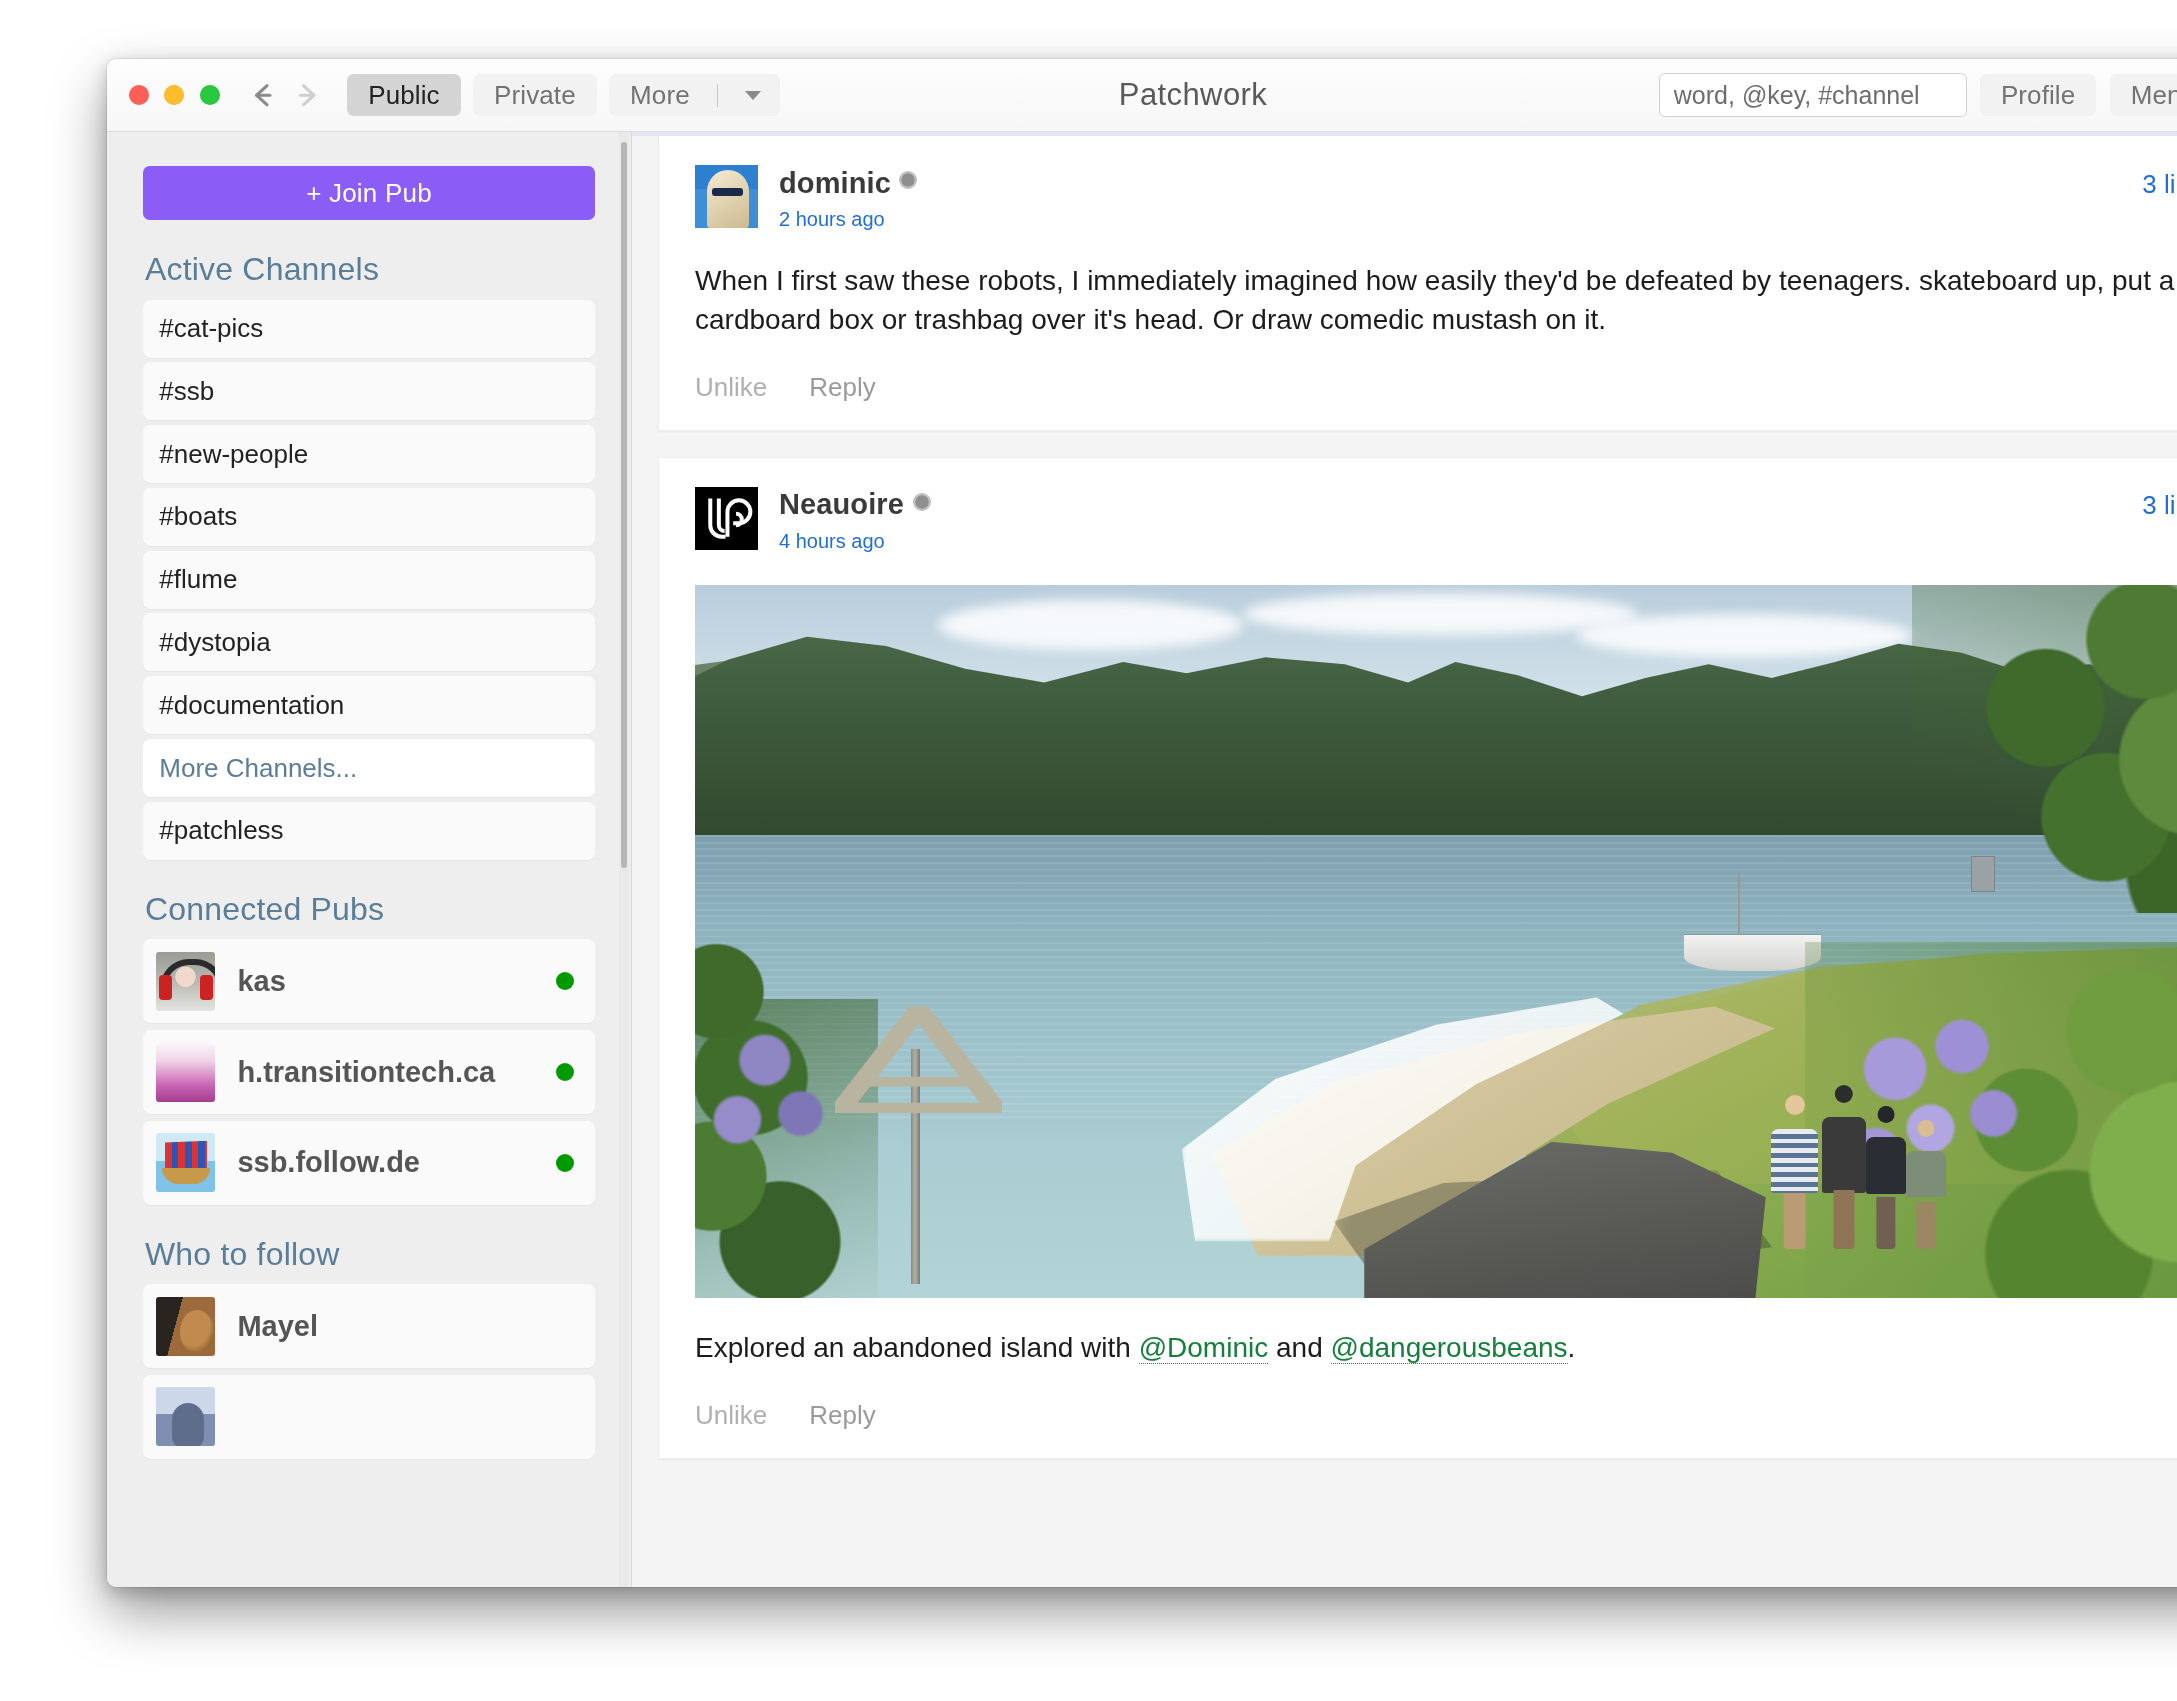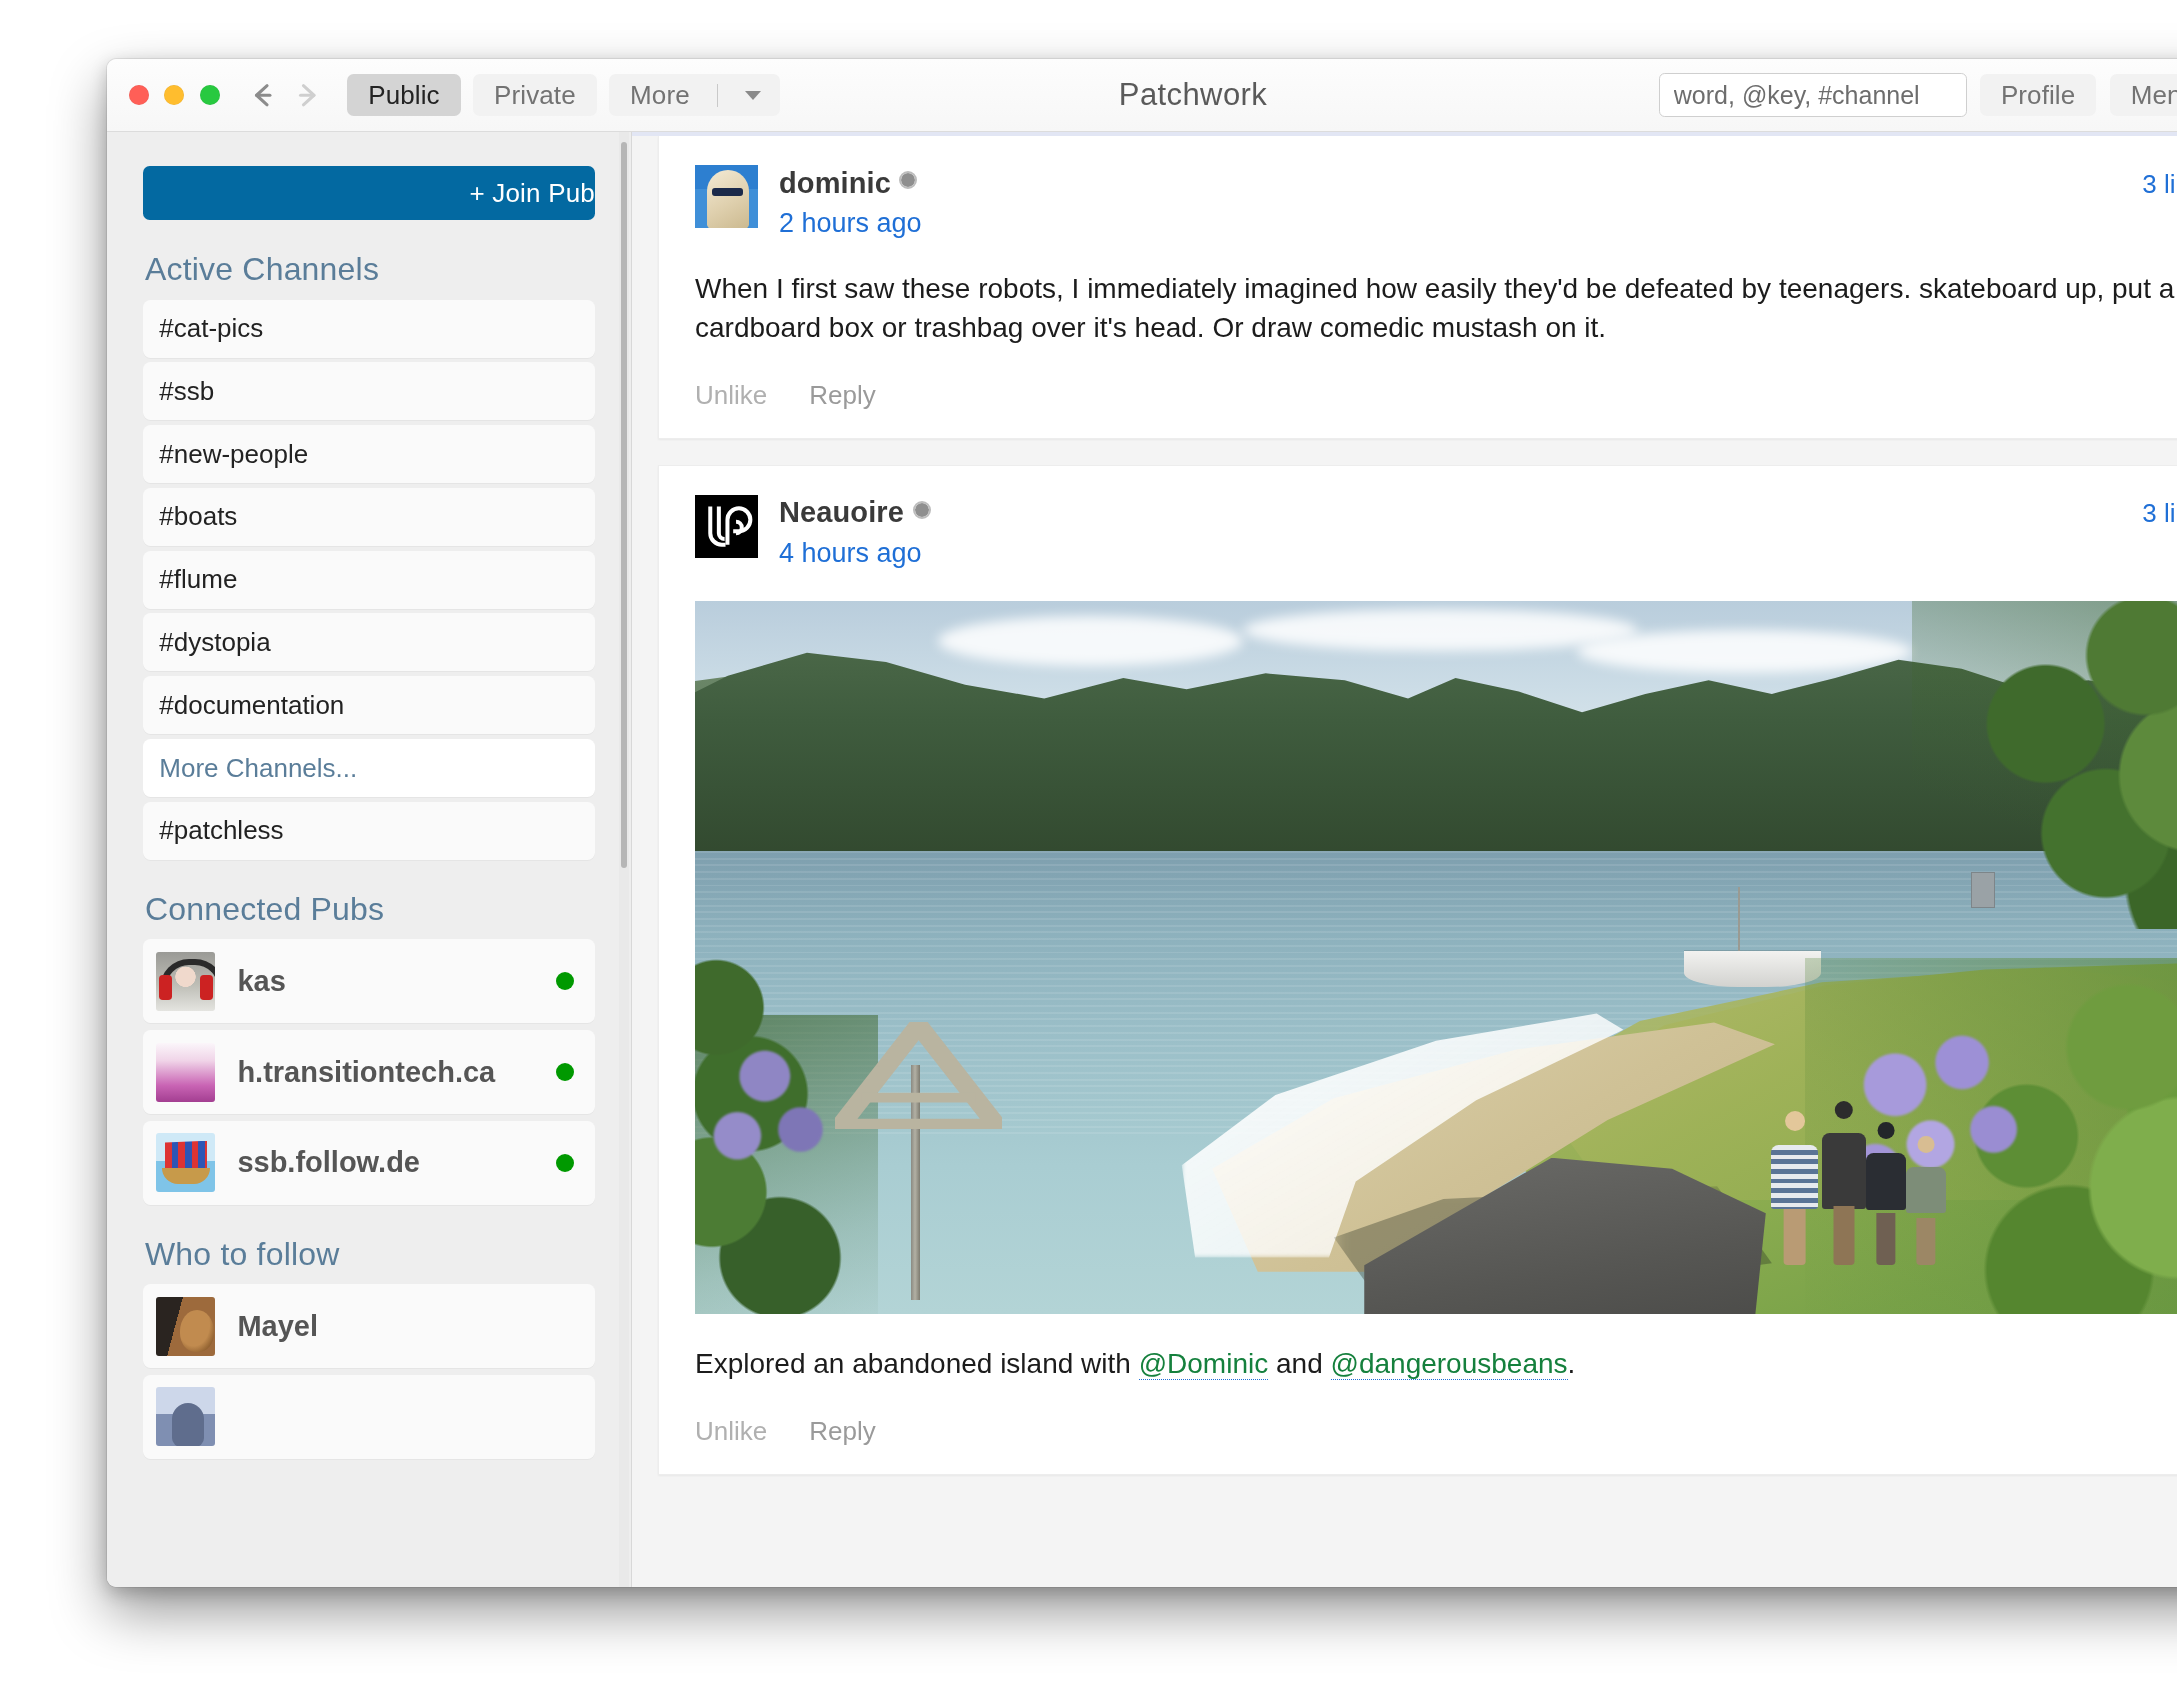--- a/index.html
+++ b/index.html
@@ -98,26 +98,26 @@
   #sidebar {
     width: 525px;
     background: #eeeeee;
     border-right: 1px solid #d8d8d8;
     padding: 34px 36px 0 36px;
     overflow: hidden;
     position: relative;
   }
   #joinpub {
     width: 100%; height: 54px;
-    background: #0369a1;
+    background: #8b5cf6;
     color: #ffffff;
     border: none; border-radius: 6.7px;
     font-size: 26px;
     font-family: "Liberation Sans", sans-serif;
-    display: flex; align-items: center; justify-content: flex-end;
+    display: flex; align-items: center; justify-content: center;
     letter-spacing: 0.2px;
   }
   .sect-title {
     font-size: 32px;
     color: #5a7d99;
     margin: 31px 0 11.5px 1.9px;
     font-weight: 400;
     letter-spacing: 0.2px;
   }
   .listrow {
@@ -263,21 +263,21 @@
     width: 18px; height: 18px; border-radius: 50%;
     border: 2.9px solid #bdbdbd;
     background: #8f8f8f;
     background-clip: content-box;
     margin-left: 8.6px;
     position: relative; top: -2.9px;
   }
   .post-time {
     display: block;
     margin-top: 8.6px;
-    font-size: 27px;
+    font-size: 20px;
     color: #1f6fd6;
   }
   .likes {
     margin-left: auto;
     font-size: 26px;
     color: #1f6fd6;
     padding-top: 3.8px;
     white-space: nowrap;
   }
   .post-body {

